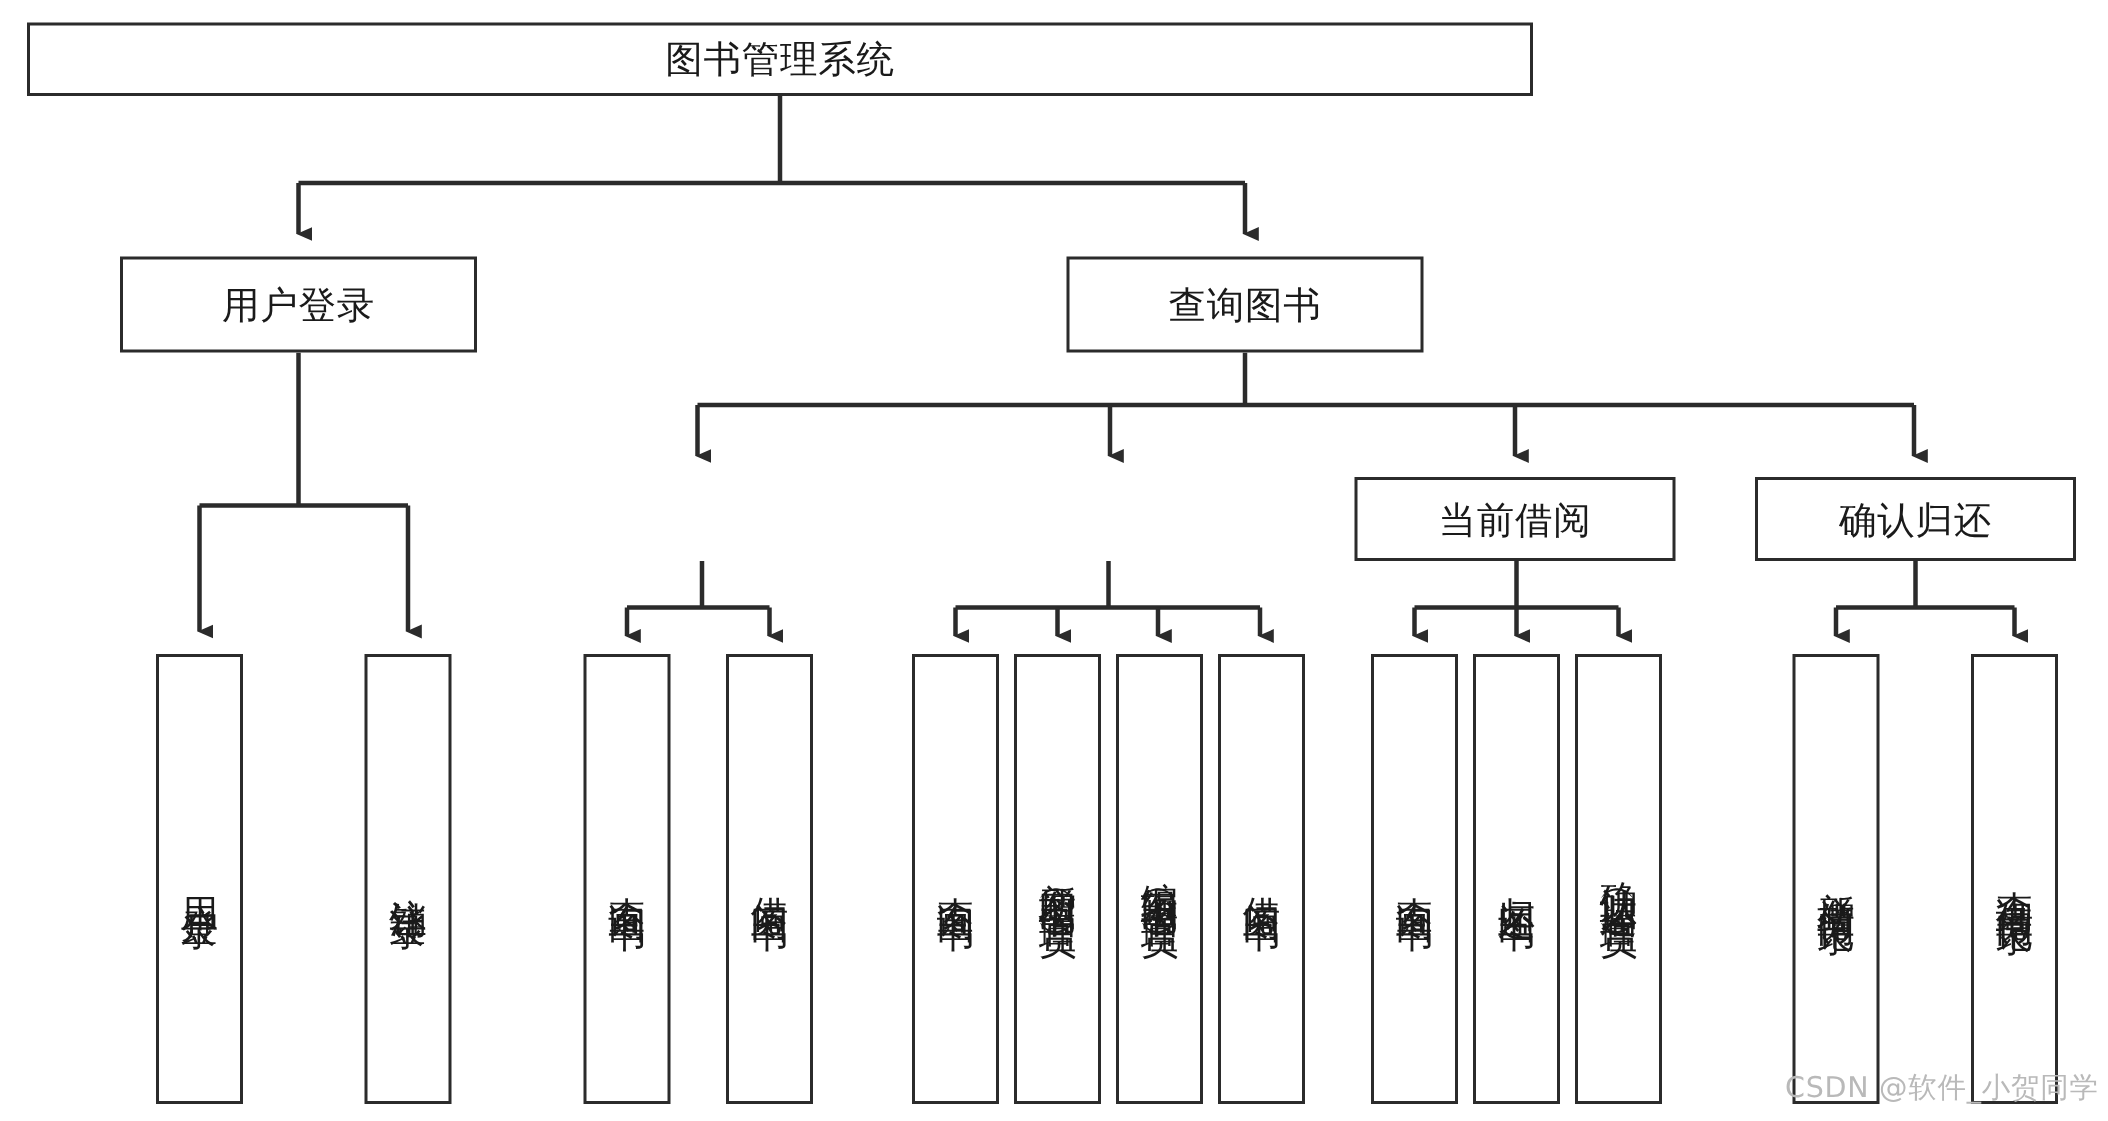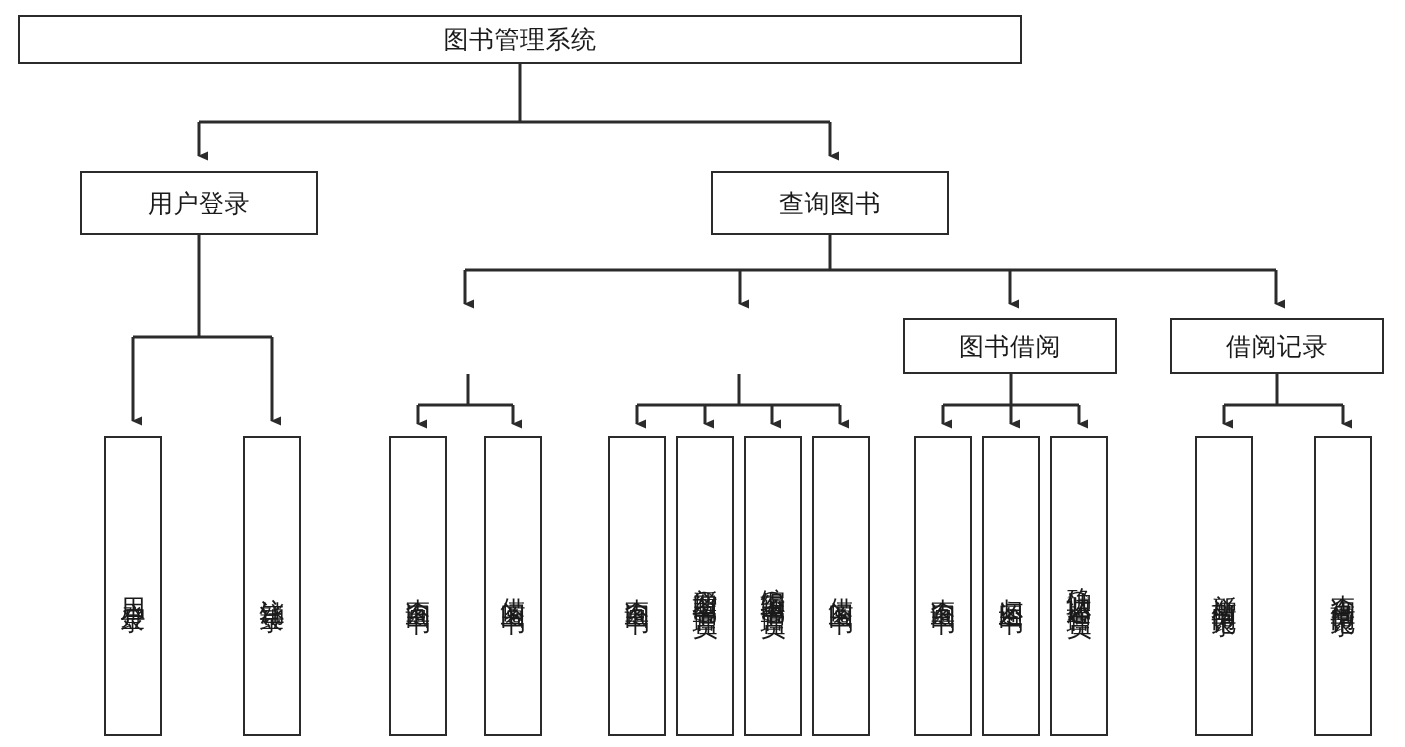--- a/index.html
+++ b/index.html
@@ -138,25 +138,25 @@
     <span class="node-label">用户登录</span>
   </div>
 
   <div class="node horiz" style="left:711px; top:171px; width:238px; height:64px;">
     <span class="node-label">查询图书</span>
   </div>
 
 
 
   <div class="node horiz" style="left:903px; top:318px; width:214px; height:56px;">
-    <span class="node-label">图书借阅</span>
+    <span class="node-label">当前借阅</span>
   </div>
 
   <div class="node horiz" style="left:1170px; top:318px; width:214px; height:56px;">
-    <span class="node-label">借阅记录</span>
+    <span class="node-label">确认归还</span>
   </div>
 
   <div class="node leaf" style="left:104px; top:436px; width:58px; height:300px;">
     <span class="node-label">用户登录</span>
   </div>
   <div class="node leaf" style="left:243px; top:436px; width:58px; height:300px;">
     <span class="node-label">注销登录</span>
   </div>
 
   <div class="node leaf" style="left:389px; top:436px; width:58px; height:300px;">
@@ -189,14 +189,15 @@
     <span class="node-label">确认归还（管理员）</span>
   </div>
 
   <div class="node leaf" style="left:1195px; top:436px; width:58px; height:300px;">
     <span class="node-label">新增借阅记录</span>
   </div>
   <div class="node leaf" style="left:1314px; top:436px; width:58px; height:300px;">
     <span class="node-label">查询借阅记录</span>
   </div>
 
+  <div class="watermark">CSDN @软件_小贺同学</div>
 
 </div>
 
 </body></html>

